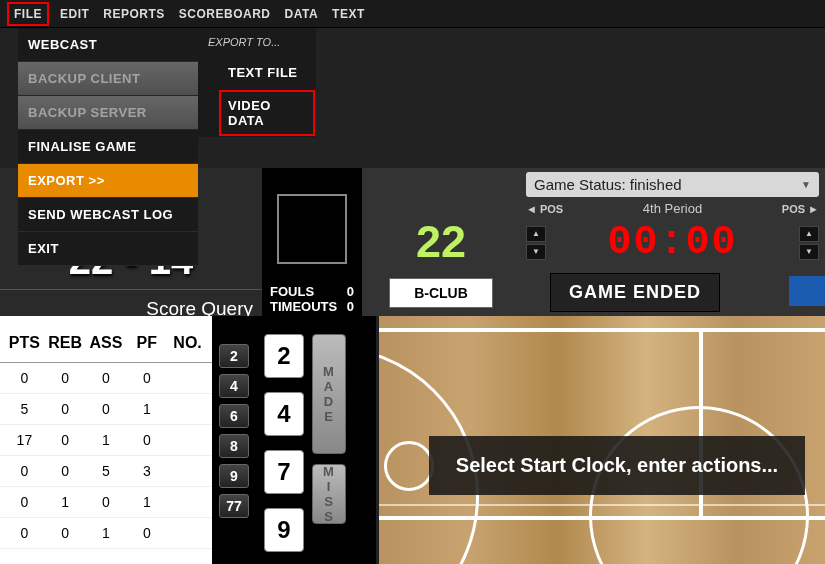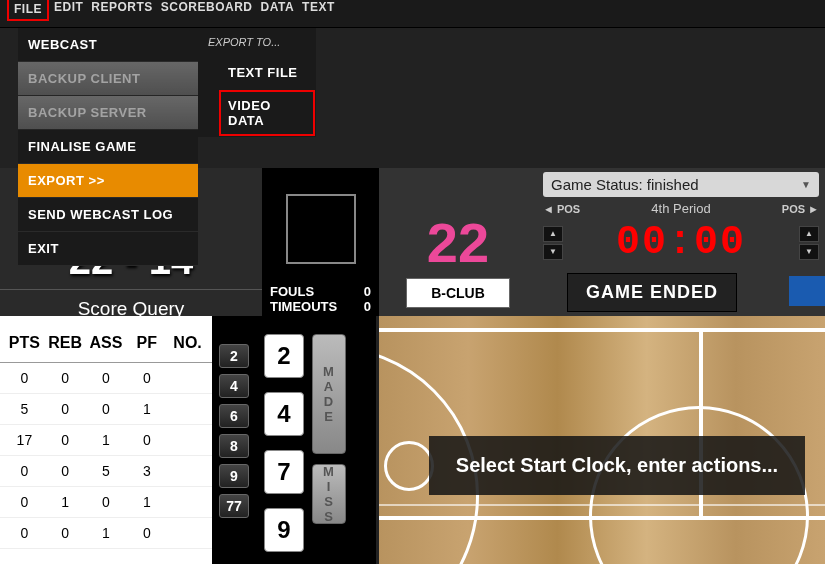--- a/index.html
+++ b/index.html
@@ -1,44 +1,44 @@
 <!DOCTYPE html>
 <html><head>
 <meta charset="utf-8">
 <style>
 * { margin: 0; padding: 0; box-sizing: border-box; font-family: Arial, sans-serif; }
 body { background: #222; width: 825px; height: 564px; overflow: hidden; position: relative; }
 
-.menubar { background: #1a1a1a; height: 28px; display: flex; align-items: flex-start; padding: 0 10px; gap: 8px; border-bottom: 1px solid #000; }
+.menubar { background: #1a1a1a; height: 28px; display: flex; align-items: center; padding: 0 10px; gap: 14px; border-bottom: 1px solid #000; }
 .menubar-item { color: #ddd; font-size: 12px; font-weight: bold; cursor: pointer; letter-spacing: 0.5px; }
 .menubar-item.active { outline: 2px solid #e00; outline-offset: 1px; padding: 2px 4px; }
 
 .dropdown { position: absolute; top: 28px; left: 18px; width: 180px; background: #1a1a1a; z-index: 100; }
 .dropdown-item { color: #fff; font-size: 13px; font-weight: bold; padding: 9px 10px; cursor: pointer; letter-spacing: 0.5px; border-bottom: 1px solid #2a2a2a; }
 .dropdown-item.disabled { background: linear-gradient(#888, #666); color: #ddd; opacity: 0.7; }
 .dropdown-item.highlighted { background: #e88b00; color: #fff; }
 
 .submenu { position: absolute; top: 28px; left: 198px; width: 118px; background: #1a1a1a; z-index: 100; }
 .submenu-header { color: #ccc; font-size: 11px; font-style: italic; padding: 8px 10px; }
 .submenu-item { color: #fff; font-size: 13px; font-weight: bold; padding: 9px 10px; cursor: pointer; letter-spacing: 0.5px; margin-left: 20px; }
 .submenu-item.boxed { outline: 2px solid #e00; outline-offset: -3px; }
 
 .annotation-line { position: absolute; top: 28px; left: 40px; width: 200px; height: 85px; z-index: 99; pointer-events: none; }
 
 .scoreboard-row { position: absolute; top: 168px; left: 0; right: 0; height: 148px; display: flex; }
 .left-panel { width: 262px; background: #2a2a2a; padding-top: 70px; }
 .score-big { color: #fff; font-weight: bold; font-size: 40px; text-align: center; text-shadow: 1px 2px 3px #000; }
-.score-query { color: #fff; font-size: 19px; text-align: center; padding: 8px 16px; border-top: 1px solid #555; border-bottom: 1px solid #555; margin-top: 6px; }
-
-.middle-panel { width: 117px; background: #000; color: #fff; display: flex; flex-direction: column; align-items: center; justify-content: flex-end; padding-bottom: 2px; }
+.score-query { color: #fff; font-size: 19px; text-align: right; padding: 8px 9px; border-top: 1px solid #555; border-bottom: 1px solid #555; margin-top: 6px; }
+
+.middle-panel { width: 100px; background: #000; color: #fff; display: flex; flex-direction: column; align-items: center; justify-content: flex-end; padding-bottom: 2px; }
 .black-box { width: 70px; height: 70px; border: 2px solid #888; margin-bottom: 20px; }
 .stat-row { display: flex; justify-content: space-between; width: 100%; padding: 0 8px; font-size: 13px; font-weight: bold; }
 
 .center-panel { position: relative; width: 158px; background: #333; display: flex; flex-direction: column; align-items: center; justify-content: center; }
-.big-score { color: #ec4899; font-size: 56px; font-weight: bold; }
+.big-score { color: #bef264; font-size: 45px; font-weight: bold; }
 .team-btn { background: #fff; color: #000; font-size: 14px; font-weight: bold; padding: 6px 24px; border: 1px solid #666; border-radius: 0; position: absolute; bottom: 8px; }
 
 .right-panel { flex: 1; background: #333; position: relative; padding: 4px 6px; }
 .status-bar { background: #d8d8d8; color: #222; font-size: 15px; padding: 4px 8px; border-radius: 3px; display: flex; align-items: center; justify-content: space-between; }
 .status-caret { color: #555; font-size: 10px; }
 .clock-row { display: flex; align-items: center; margin-top: 4px; gap: 4px; }
 .pos-indicator { color: #ccc; font-size: 11px; font-weight: bold; display: flex; align-items: center; }
 .period-label { color: #ccc; font-size: 13px; flex: 1; text-align: center; }
 .clock-big { color: #ff0000; font-size: 40px; font-weight: bold; font-family: 'Courier New', monospace; letter-spacing: 2px; flex: 1; text-align: center; }
 .spinner { display: flex; flex-direction: column; gap: 2px; }

